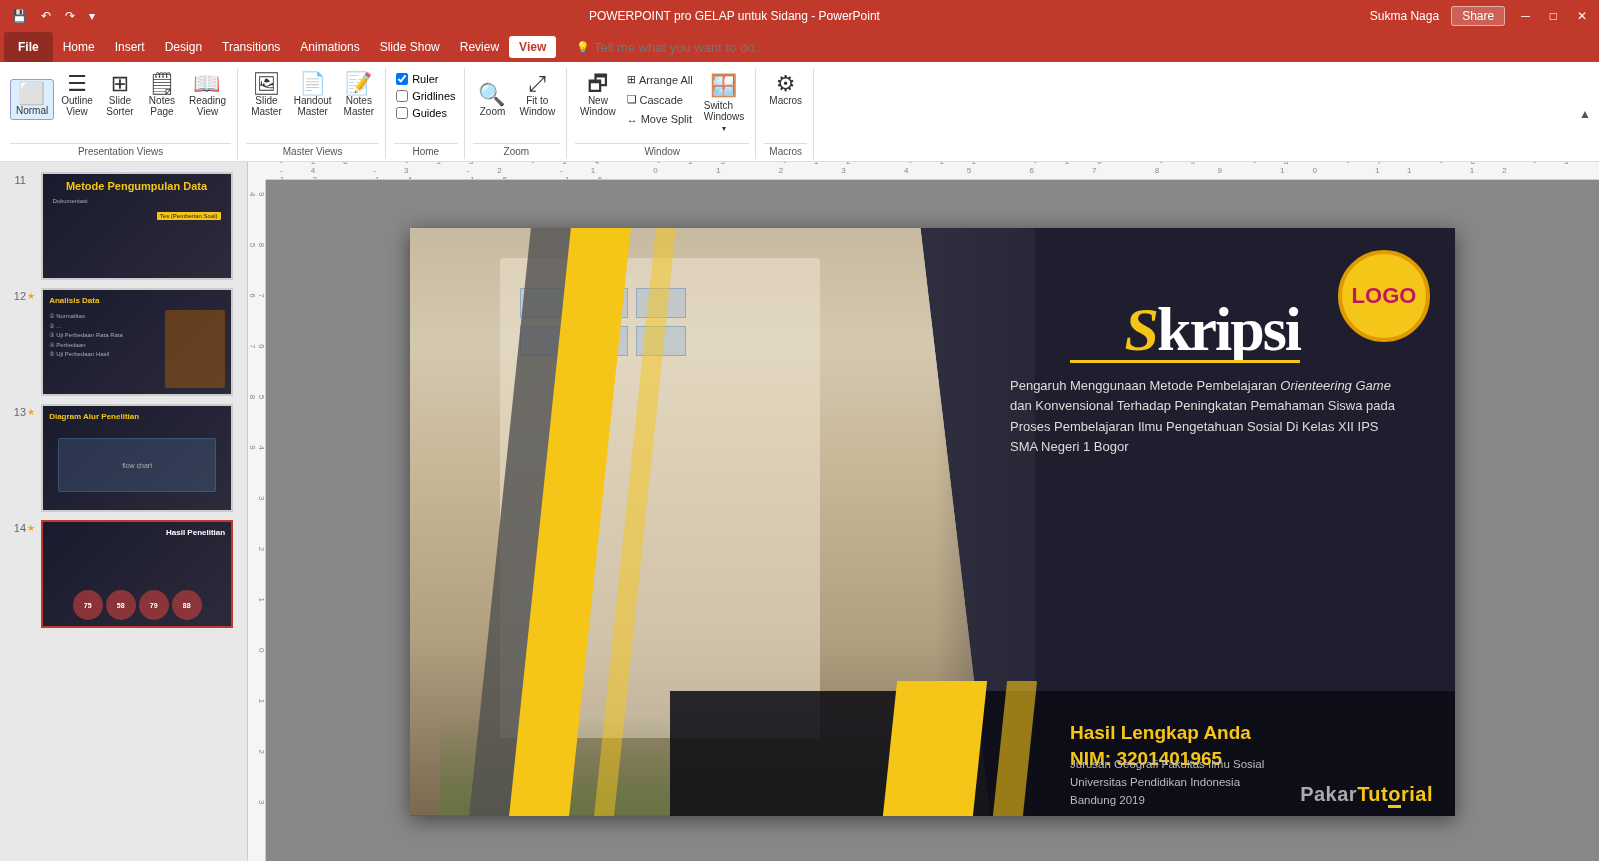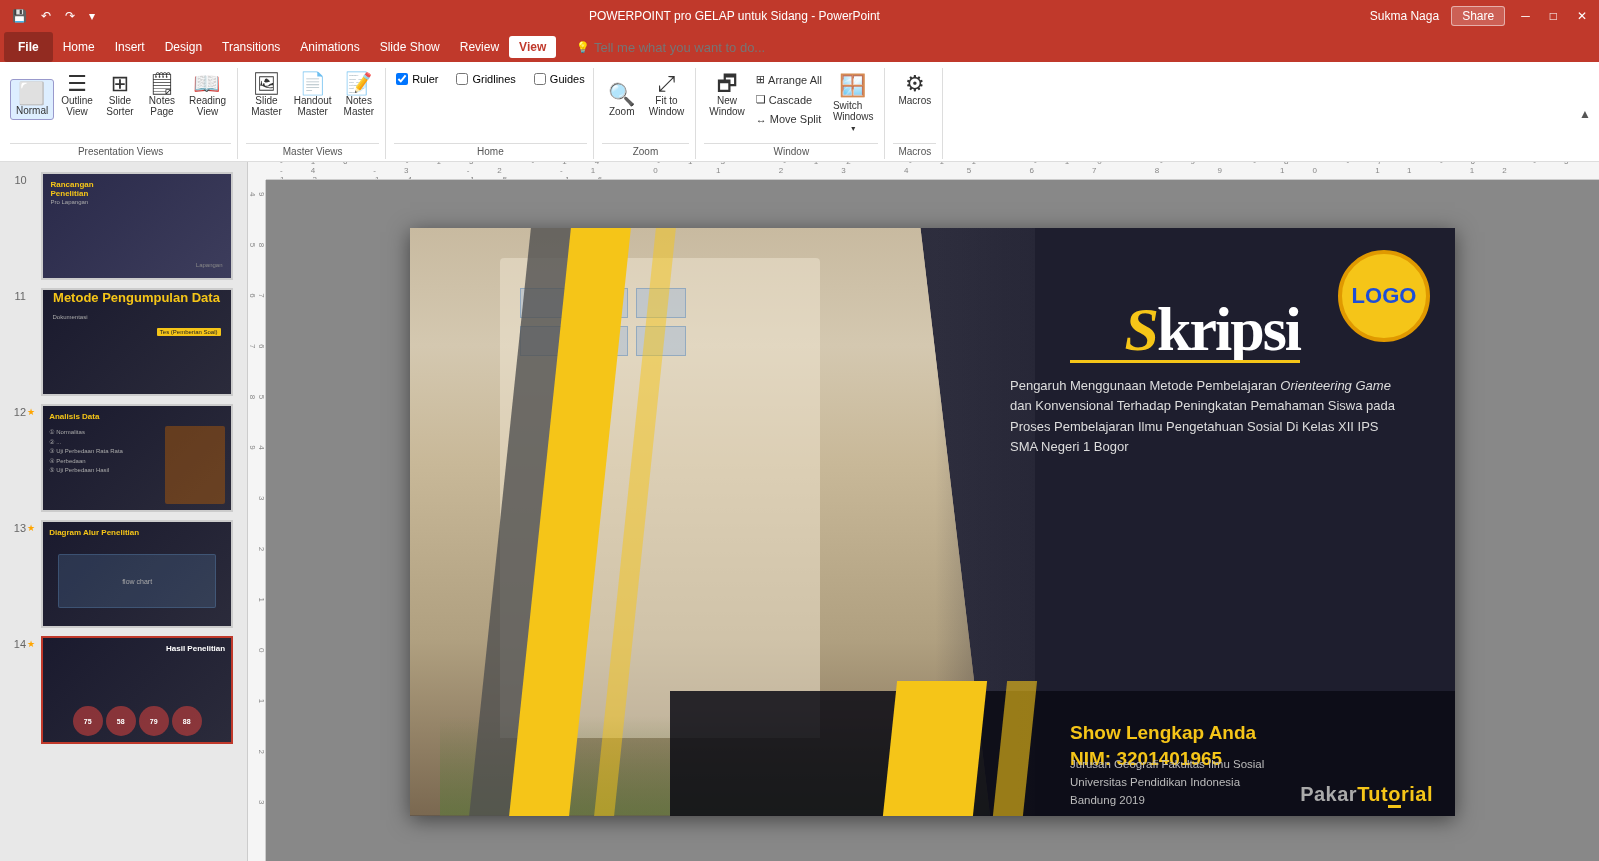--- a/index.html
+++ b/index.html
@@ -301,21 +301,21 @@
         </button>
         <button class="ribbon-btn">
           <span class="icon">📝</span>
           <span>Notes<br>Master</span>
         </button>
       </div>
       <div class="ribbon-group-label">Master Views</div>
     </div>
 
     <div class="ribbon-group">
-      <div style="display:flex;gap:14px;padding:2px 0;">
+      <div style="display:flex;flex-direction:column;gap:3px;padding:2px 0;">
         <label class="checkbox-row">
           <input type="checkbox" checked="" style=""> Ruler
         </label>
         <label class="checkbox-row">
           <input type="checkbox" style=""> Gridlines
         </label>
         <label class="checkbox-row">
           <input type="checkbox" style=""> Guides
         </label>
       </div>
@@ -381,36 +381,26 @@
       <button style="background:none;border:none;font-size:12px;cursor:pointer;color:#555;">▲</button>
     </div>
   </div>
 </div>
 
 <div id="main">
 
   <div id="slide-panel">
     <div id="thumbnail-area">
 
-      <div class="slide-item">
-        <div class="slide-number">10</div>
-        <div class="slide-thumb thumb-10">
-          <div style="position:absolute;inset:0;background:linear-gradient(135deg,#2a2a4a,#3d3d5c);"></div>
-          <div style="position:absolute;top:6px;left:8px;font-size:8px;font-weight:bold;color:#f5c518;">Rancangan</div>
-          <div style="position:absolute;top:15px;left:8px;font-size:8px;font-weight:bold;color:#f5c518;">Penelitian</div>
-          <div style="position:absolute;top:25px;left:8px;font-size:6px;color:#aaa;width:80px;">Pro Lapangan</div>
-          <div style="position:absolute;bottom:10px;right:8px;font-size:6px;color:#888;">Lapangan</div>
-        </div>
-      </div>
 
       <div class="slide-item">
         <div class="slide-number">11</div>
         <div class="slide-thumb thumb-11">
           <div style="position:absolute;inset:0;background:linear-gradient(135deg,#1a1a2e,#2b2b3b);"></div>
-          <div style="position:absolute;top:0;left:6px;right:6px;font-size:13px;font-weight:bold;color:#f5c518;text-align:center;">Metode Pengumpulan Data</div>
+          <div style="position:absolute;top:6px;left:6px;right:6px;font-size:11px;font-weight:bold;color:#f5c518;text-align:center;">Metode Pengumpulan Data</div>
           <div style="position:absolute;top:24px;left:10px;font-size:6px;color:#aaa;">Dokumentasi</div>
           <div style="position:absolute;top:38px;right:10px;font-size:6px;background:#f5c518;color:#222;padding:1px 3px;border-radius:1px;">Tes (Pemberian Soal)</div>
         </div>
       </div>
 
       <div class="slide-item">
         <div class="slide-number">12 <span class="star">★</span></div>
         <div class="slide-thumb thumb-12">
           <div style="position:absolute;inset:0;background:linear-gradient(135deg,#1a1a2e,#2b2b3b);"></div>
           <div style="position:absolute;top:6px;left:6px;right:6px;font-size:8px;font-weight:bold;color:#f5c518;">Analisis Data</div>
@@ -504,30 +494,30 @@
 
         <div style="position:absolute;top:148px;right:55px;width:390px;font-size:13px;color:#ddd;line-height:1.58;z-index:10;">
           <span>Pengaruh Menggunaan Metode Pembelajaran <em>Orienteering Game</em> dan Konvensional Terhadap Peningkatan Pemahaman Siswa pada Proses Pembelajaran Ilmu Pengetahuan Sosial Di Kelas XII IPS SMA Negeri 1 Bogor</span>
         </div>
 
         <div style="position:absolute;bottom:0;left:260px;right:0;height:125px;background:rgba(10,10,20,0.85);z-index:8;"></div>
 
         <div style="position:absolute;bottom:0;left:480px;width:90px;height:135px;background:#f5c518;transform:skewX(-6deg);z-index:9;"></div>
         <div style="position:absolute;bottom:0;left:590px;width:30px;height:135px;background:#f5c518;transform:skewX(-6deg);z-index:9;opacity:0.6;"></div>
 
-        <div style="position:absolute;bottom:72px;left:660px;font-size:19px;font-weight:bold;color:#f5c518;z-index:10;">Show Lengkap Anda</div>
+        <div style="position:absolute;bottom:72px;left:660px;font-size:19px;font-weight:bold;color:#f5c518;z-index:10;">Hasil Lengkap Anda</div>
         <div style="position:absolute;bottom:46px;left:660px;font-size:19px;font-weight:bold;color:#f5c518;z-index:10;">NIM: 3201401965</div>
 
         <div style="position:absolute;bottom:6px;left:660px;font-size:11.5px;color:#bbb;z-index:10;line-height:1.55;">
           <div>Jurusan Geografi  Fakultas Ilmu Sosial</div>
           <div>Universitas Pendidikan Indonesia</div>
           <div>Bandung 2019</div>
         </div>
 
-        <div style="position:absolute;top:22px;right:25px;width:92px;height:92px;border-radius:50%;background:#f5c518;display:flex;align-items:center;justify-content:center;font-size:22px;font-weight:bold;color:#1d4ed8;z-index:10;border:4px solid #e09900;">
+        <div style="position:absolute;top:22px;right:25px;width:92px;height:92px;border-radius:50%;background:#f5c518;display:flex;align-items:center;justify-content:center;font-size:22px;font-weight:bold;color:#be185d;z-index:10;border:4px solid #e09900;">
           <span>LOGO</span>
         </div>
 
         <div style="position:absolute;bottom:10px;right:22px;font-size:20px;font-weight:bold;color:#aaa;z-index:10;letter-spacing:0.5px;">
           Pakar<span style="color:#f5c518;">Tut</span><span style="color:#f5c518;border-bottom:3px solid #f5c518;">o</span><span style="color:#f5c518;">rial</span>
         </div>
 
       </div>
     </div>
   </div>

